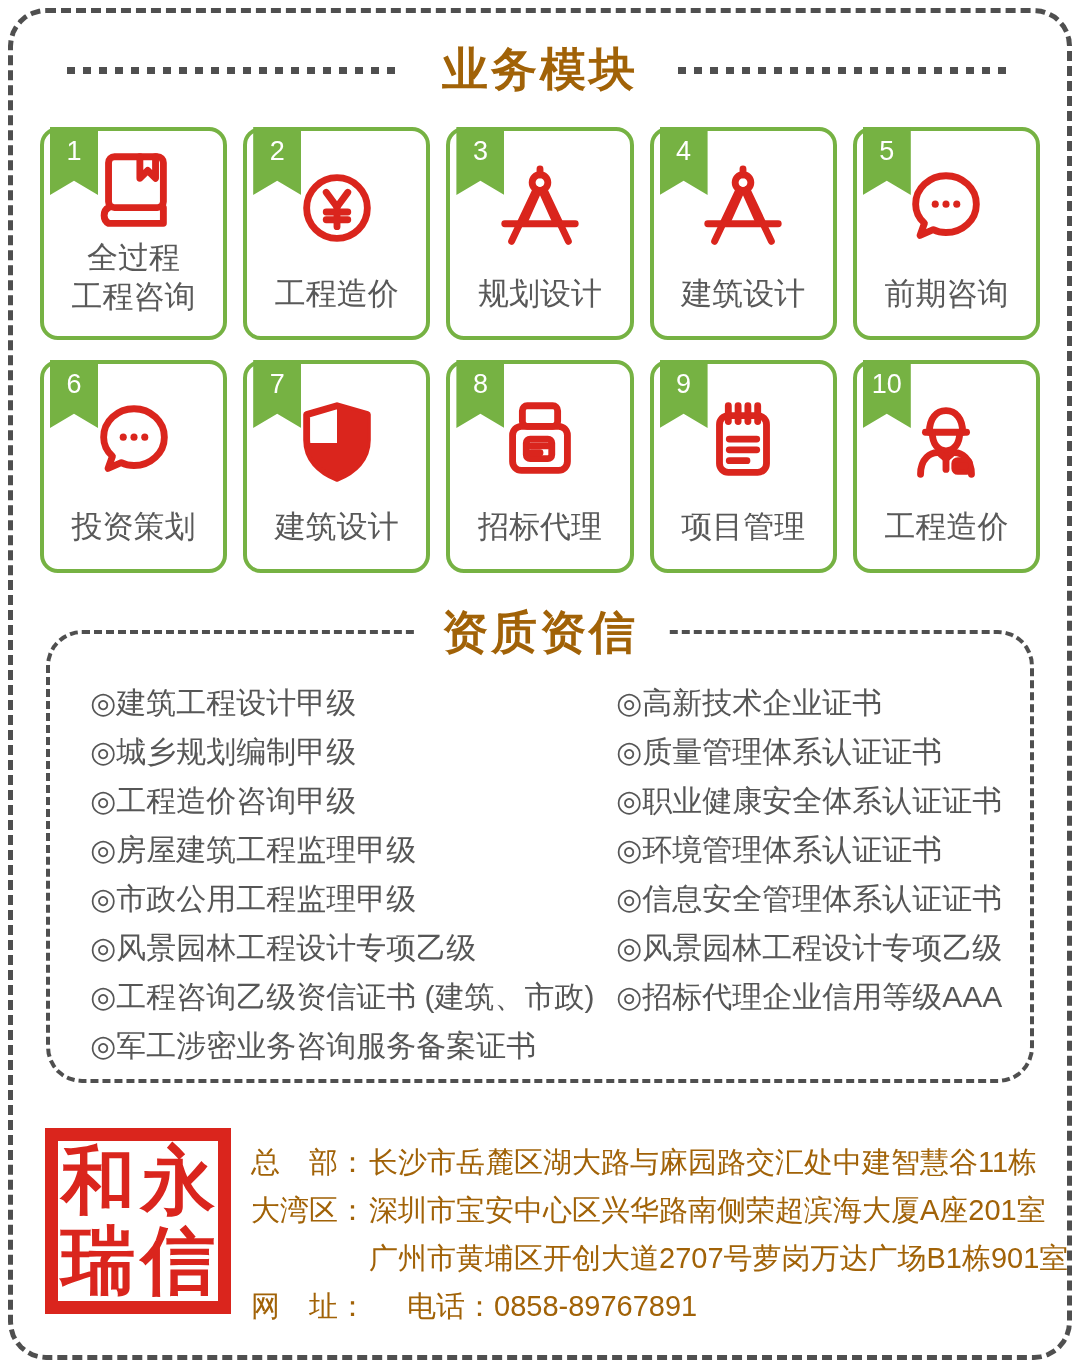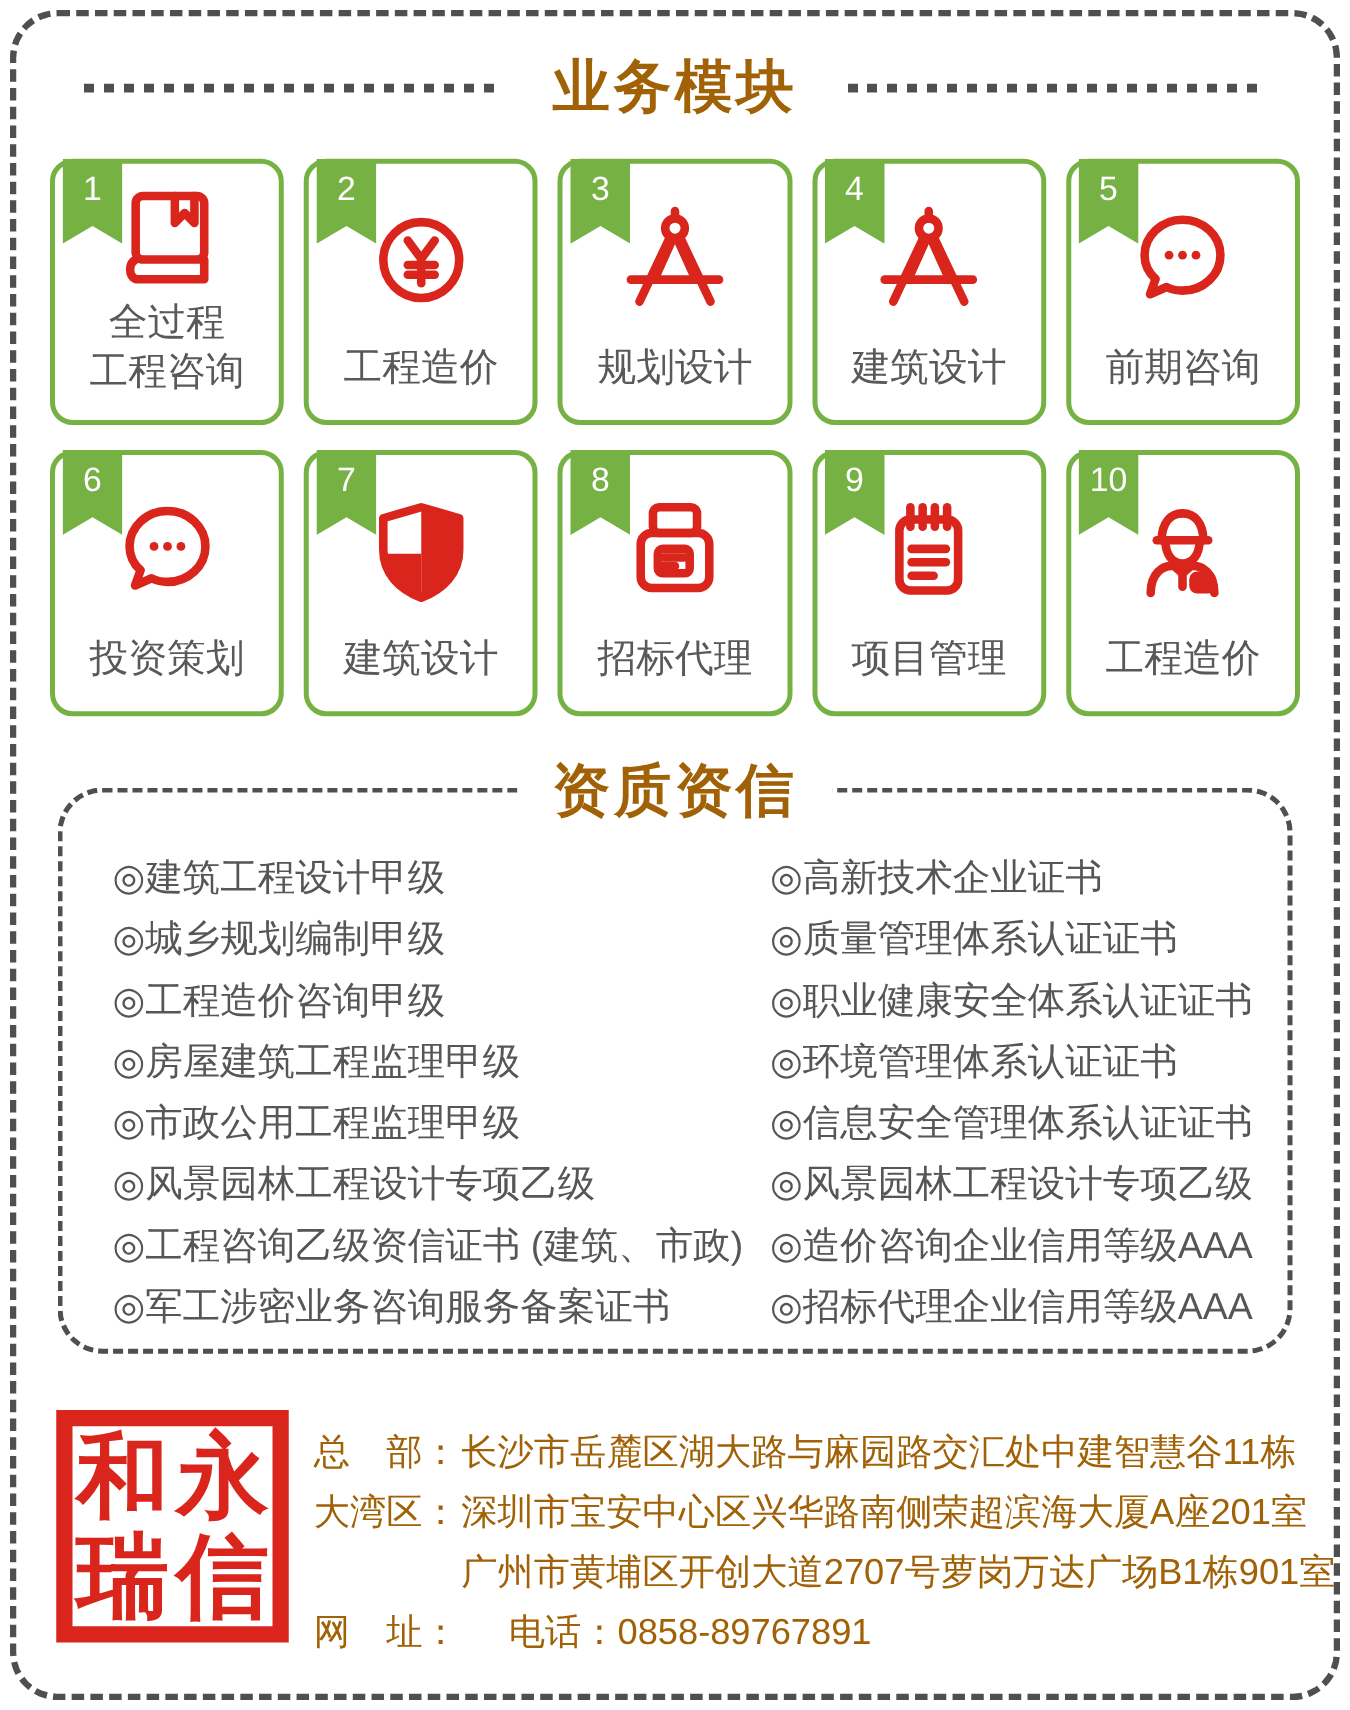--- a/index.html
+++ b/index.html
@@ -300,21 +300,20 @@
         <div class="cred-item">◎质量管理体系认证证书</div>
 
         <div class="cred-item">◎职业健康安全体系认证证书</div>
 
         <div class="cred-item">◎环境管理体系认证证书</div>
 
         <div class="cred-item">◎信息安全管理体系认证证书</div>
 
         <div class="cred-item">◎风景园林工程设计专项乙级</div>
 
-        <div class="cred-item">◎造价咨询企业信用等级AAA</div>
 
         <div class="cred-item">◎招标代理企业信用等级AAA</div>
       </div>
   </div>
 </div>
 
 <div class="contact">
   <div class="seal">
 
   <span>和</span>

